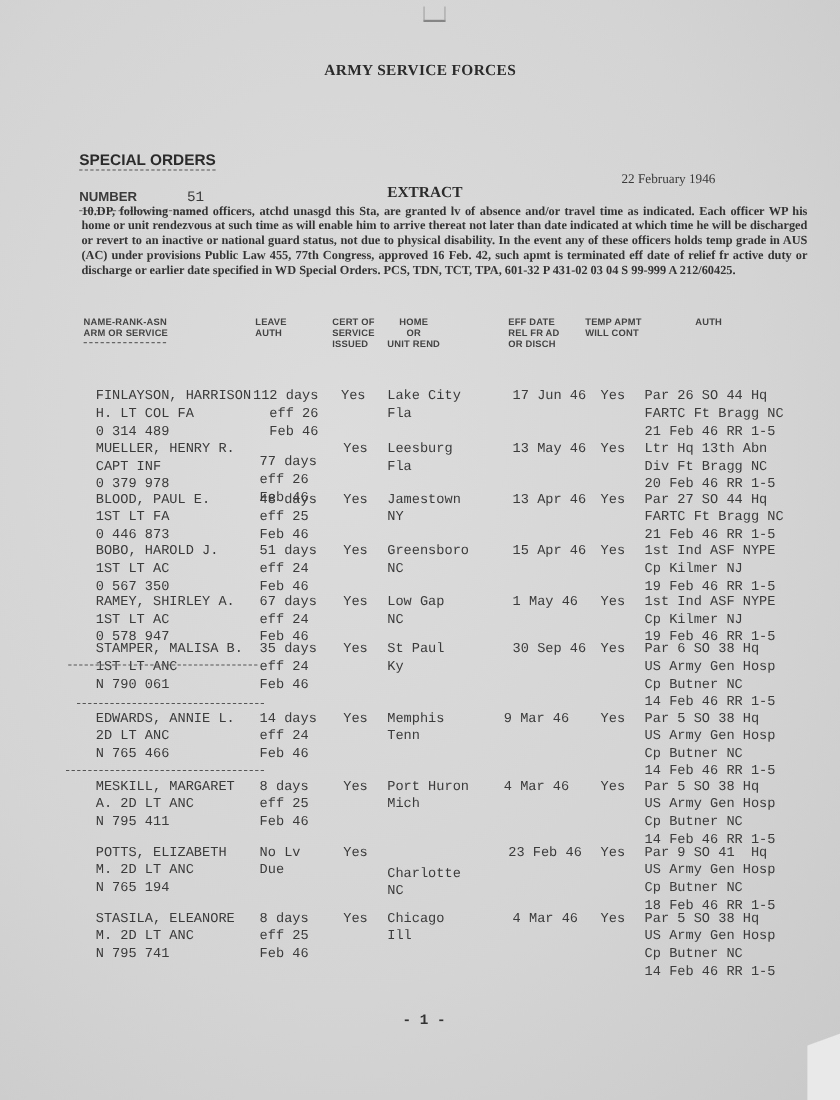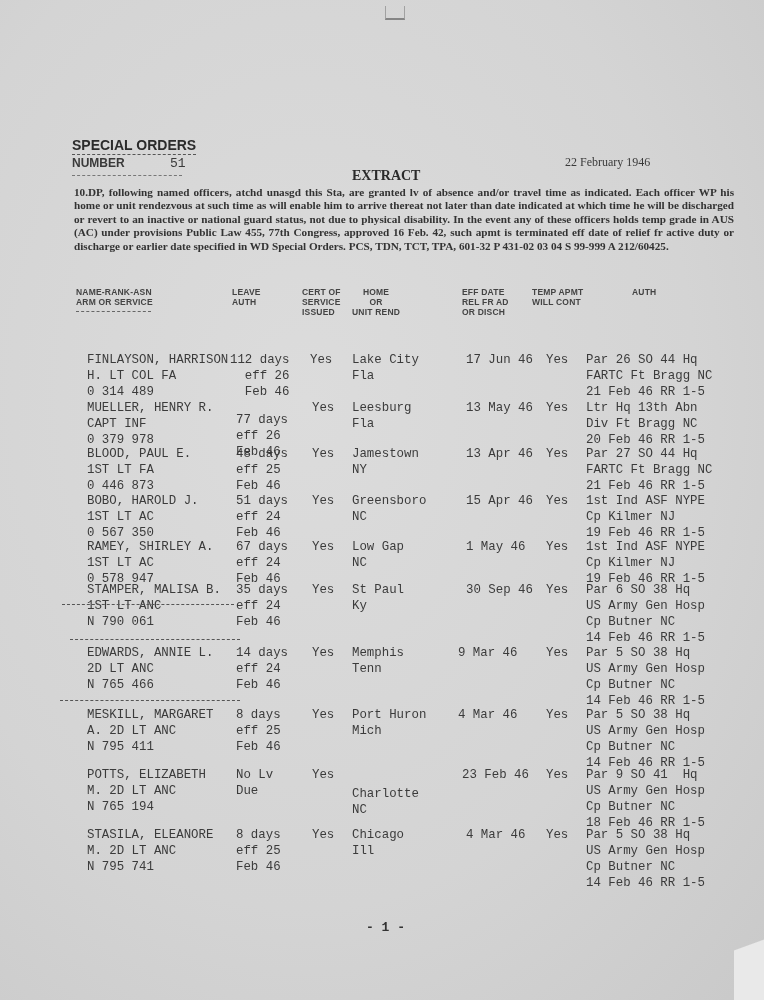--- a/index.html
+++ b/index.html
@@ -27,21 +27,21 @@
     font-family: "Liberation Serif", "DejaVu Serif", serif; font-weight: bold;
     font-size: 14px; line-height: 16px; color: #2b2b2b; letter-spacing: .3px;
   }
   .so-block { position: absolute; left: 72px; top: 137px; }
   .so-title {
     font-family: "Liberation Sans", sans-serif; font-weight: bold; font-size: 14px;
     color: #2b2b2b; border-bottom: 1px dashed #555; padding-bottom: 1px; display: inline-block;
   }
   .so-number {
     font-family: "Liberation Sans", sans-serif; font-weight: bold; font-size: 12px; color: #3a3a3a;
-    margin-top: 1px;
+    margin-top: 17px;
   }
   .so-number .num { font-family: "Liberation Mono", monospace; font-weight: normal; font-size: 13px; margin-left: 42px; }
   .so-under { width: 110px; border-bottom: 1px dashed #777; margin-top: 4px; }
   .date { position: absolute; left: 565px; top: 155px; font-size: 12px; color: #3a3a3a; font-family: Liberation Serif, serif; }
   .extract {
     position: absolute; left: 352px; top: 168px;
     font-family: "Liberation Serif", serif; font-weight: bold; font-size: 14px; color: #2b2b2b; text-align: right;
   }
   .para {
     position: absolute; left: 74px; top: 186px; width: 660px;
@@ -62,20 +62,21 @@
   .footer { position: absolute; left: 366px; top: 920px; font-size: 13px; font-weight: bold; color: #333; }
 </style>
 </head>
 <body>
 
 <div class="page">
   <div class="staple"></div>
   <div class="corner-tear"></div>
 
   <div class="letterhead">
+    <div>ARMY SERVICE FORCES</div>
   </div>
 
   <div class="so-block">
     <div class="so-title">SPECIAL ORDERS</div>
     <div class="so-number">
       <span>NUMBER</span>
       <span class="num">51</span>
     </div>
     <div class="so-under"></div>
   </div>

